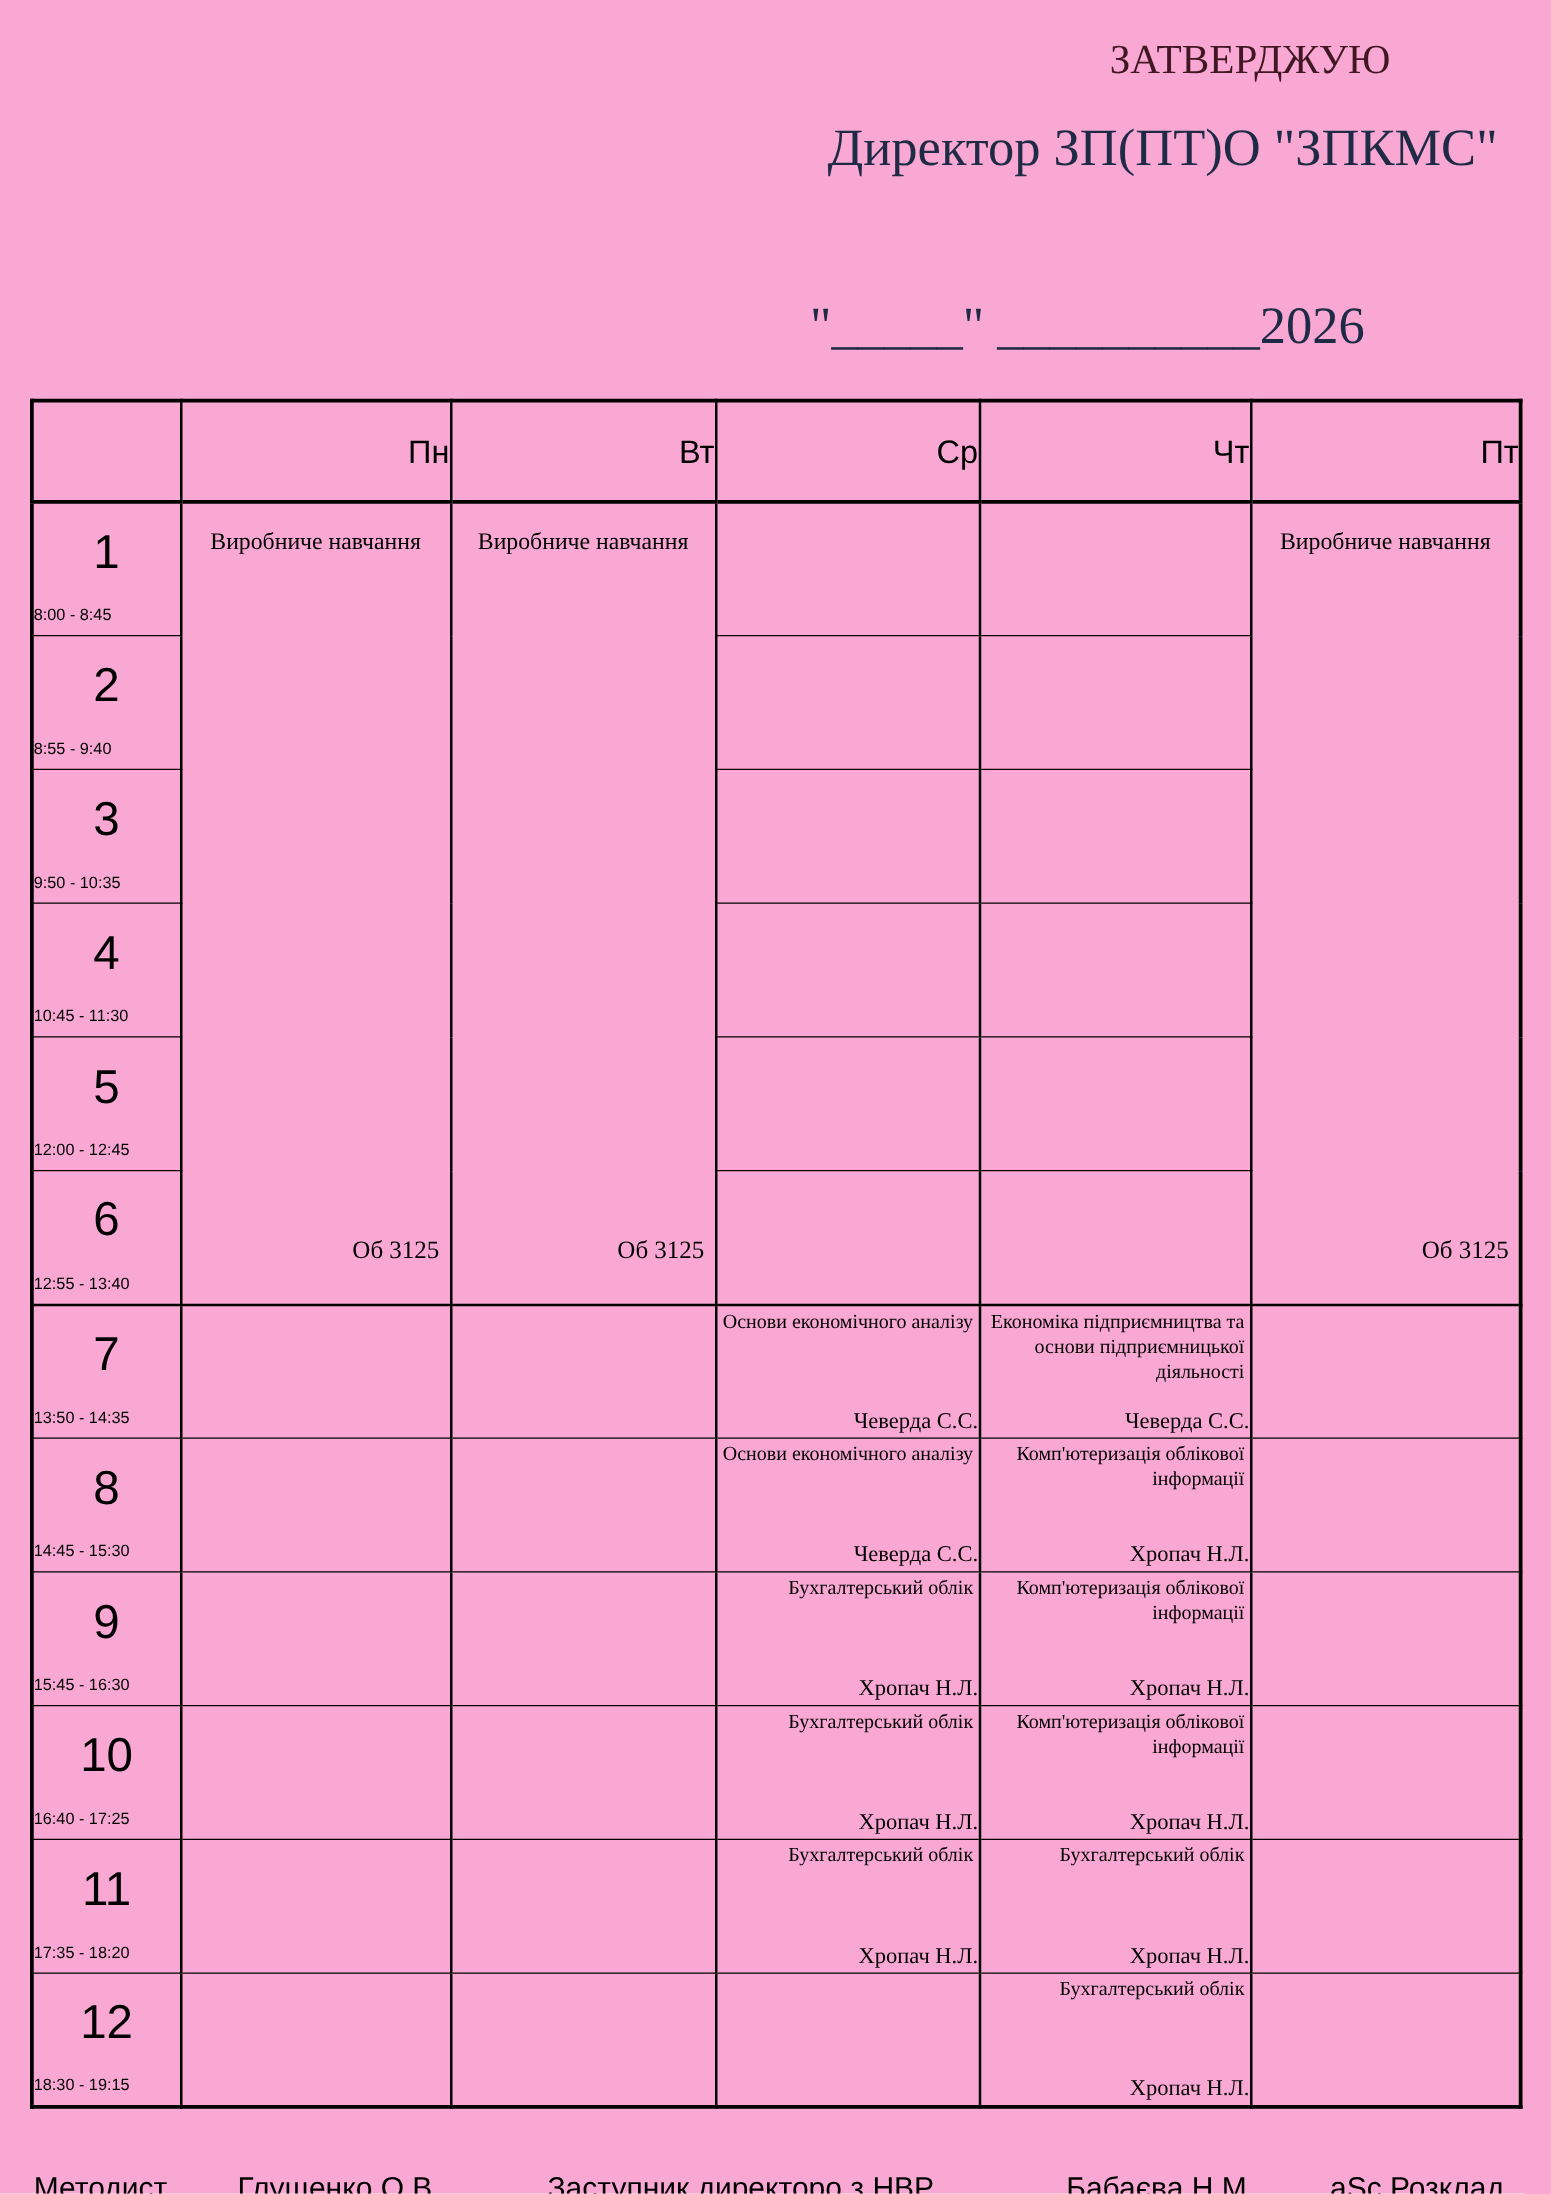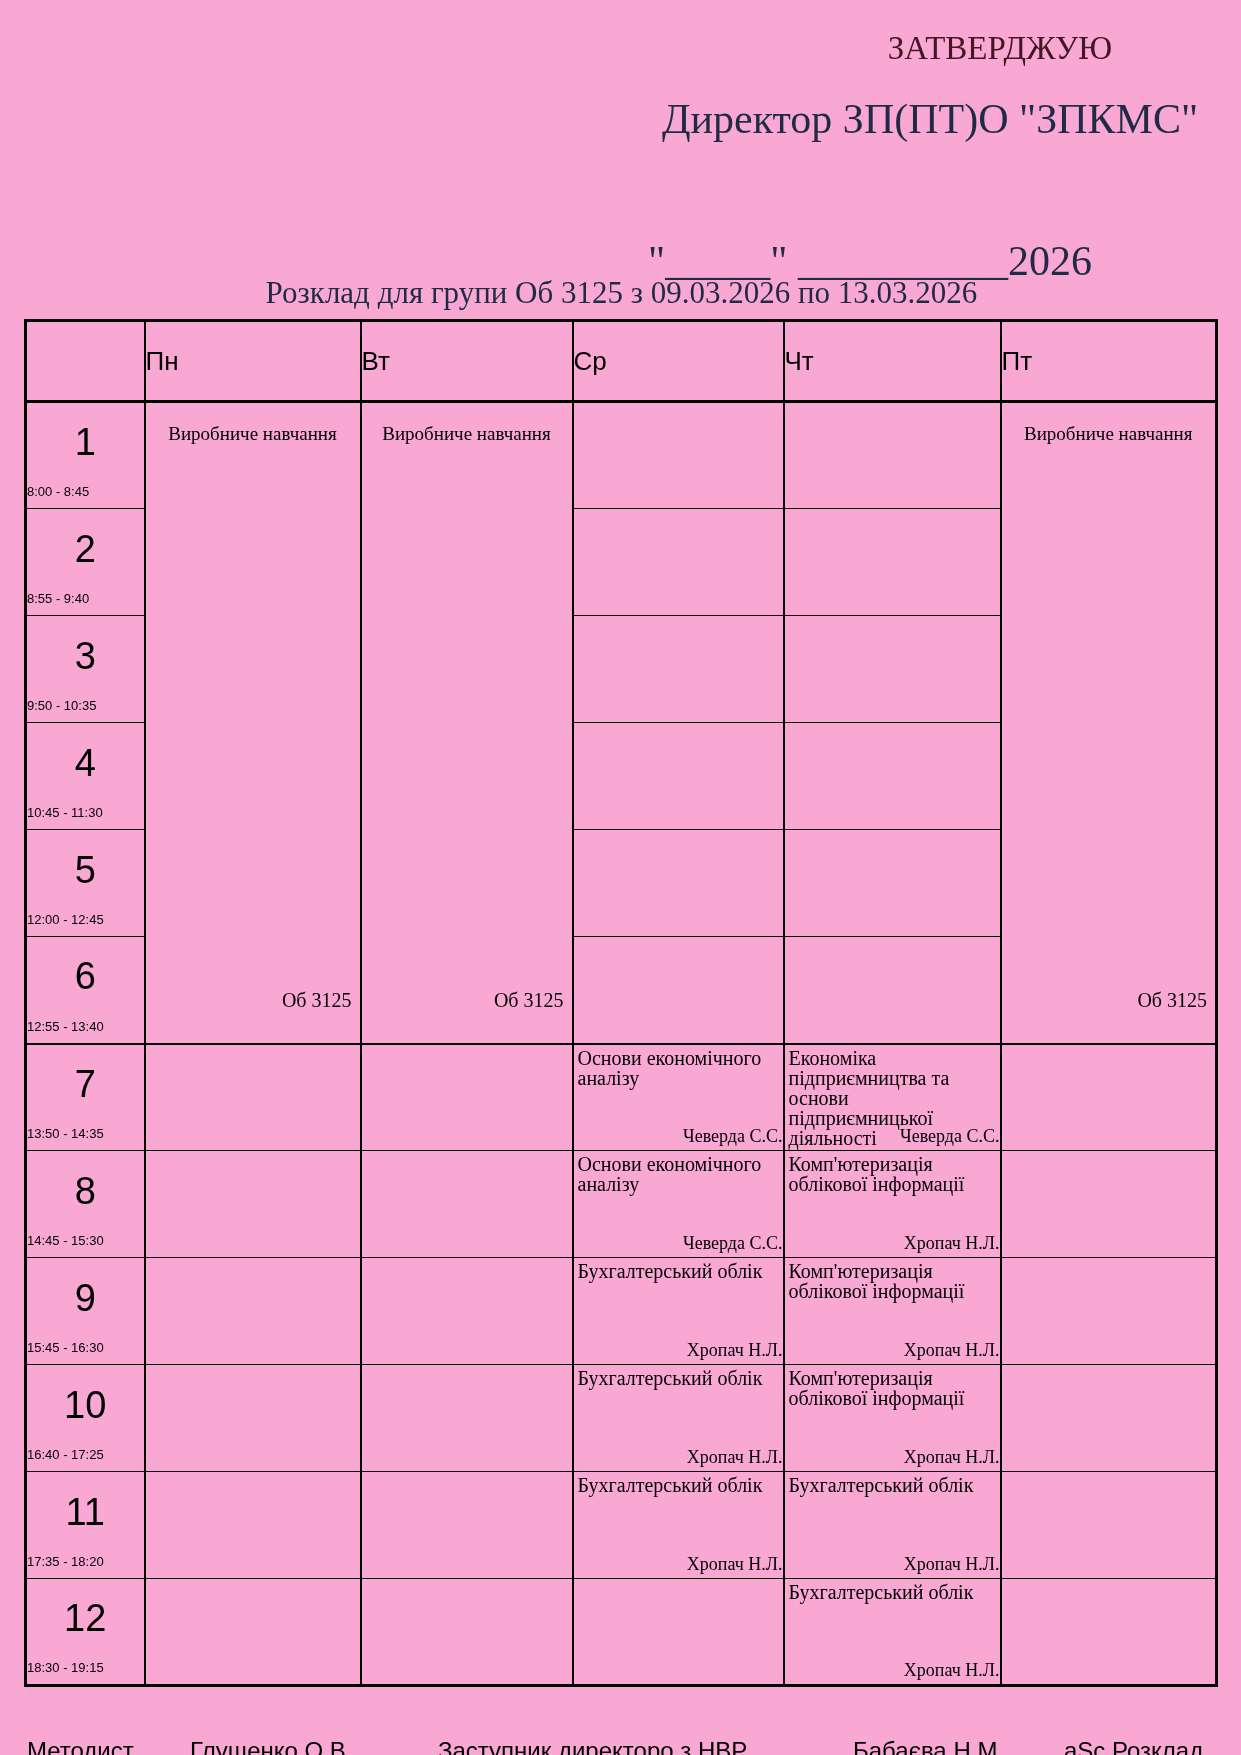--- a/index.html
+++ b/index.html
@@ -53,40 +53,40 @@
   table.sched th,table.sched td{
     border-top:1px solid #000;border-bottom:1px solid #000;
     border-left:2px solid #000;border-right:2px solid #000;
     padding:0;vertical-align:top;position:relative;
     overflow:hidden;
   }
   table.sched thead th{
     border-bottom:3px solid #000;
     font-family:"Liberation Sans", sans-serif;
     font-size:26px;font-weight:400;
-    text-align:left;vertical-align:middle;
+    text-align:right;vertical-align:middle;
     height:78px;
   }
   table.sched tbody tr{height:107px;}
   .bb2{border-bottom:2px solid #000 !important;}
   
   td.periodcell .pnum{
     position:absolute;top:0;left:0;right:0;bottom:26px;
     display:flex;align-items:center;justify-content:center;
     font-family:"Liberation Sans", sans-serif;font-size:38px;
   }
   td.periodcell .ptime{
     position:absolute;bottom:9px;left:0;right:0;
     text-align:left;
     font-family:"Liberation Sans", sans-serif;font-size:13px;
   }
   
   td.lesson .subj{
     padding:3px 4px 0 4px;
-    text-align:left;font-size:20px;line-height:20px;
+    text-align:right;font-size:16px;line-height:20px;
   }
   td.lesson .teach{
     position:absolute;right:0;bottom:4px;
     font-size:18px;line-height:20px;white-space:nowrap;
   }
   
   td.block .subj{
     padding:20px 4px 0 4px;
     text-align:center;font-size:19px;line-height:21px;
   }
@@ -108,21 +108,20 @@
 </style>
 </head>
 <body>
 
 <div class="page">
 
   <div class="stamp">ЗАТВЕРДЖУЮ</div>
   <div class="director-line">Директор ЗП(ПТ)О "ЗПКМС"</div>
   <div class="date-line"><span>"_____" __________</span><span>2026</span></div>
 
-  <div class="title">Розклад для групи Об 3125 з 09.03.2026 по 13.03.2026</div>
 
   <table class="sched">
     <colgroup>
       <col style="width:119px">
         <col style="width:216px">
         <col style="width:212px">
       <col style="width:211px">
         <col style="width:217px">
         <col style="width:216px">
     </colgroup>

